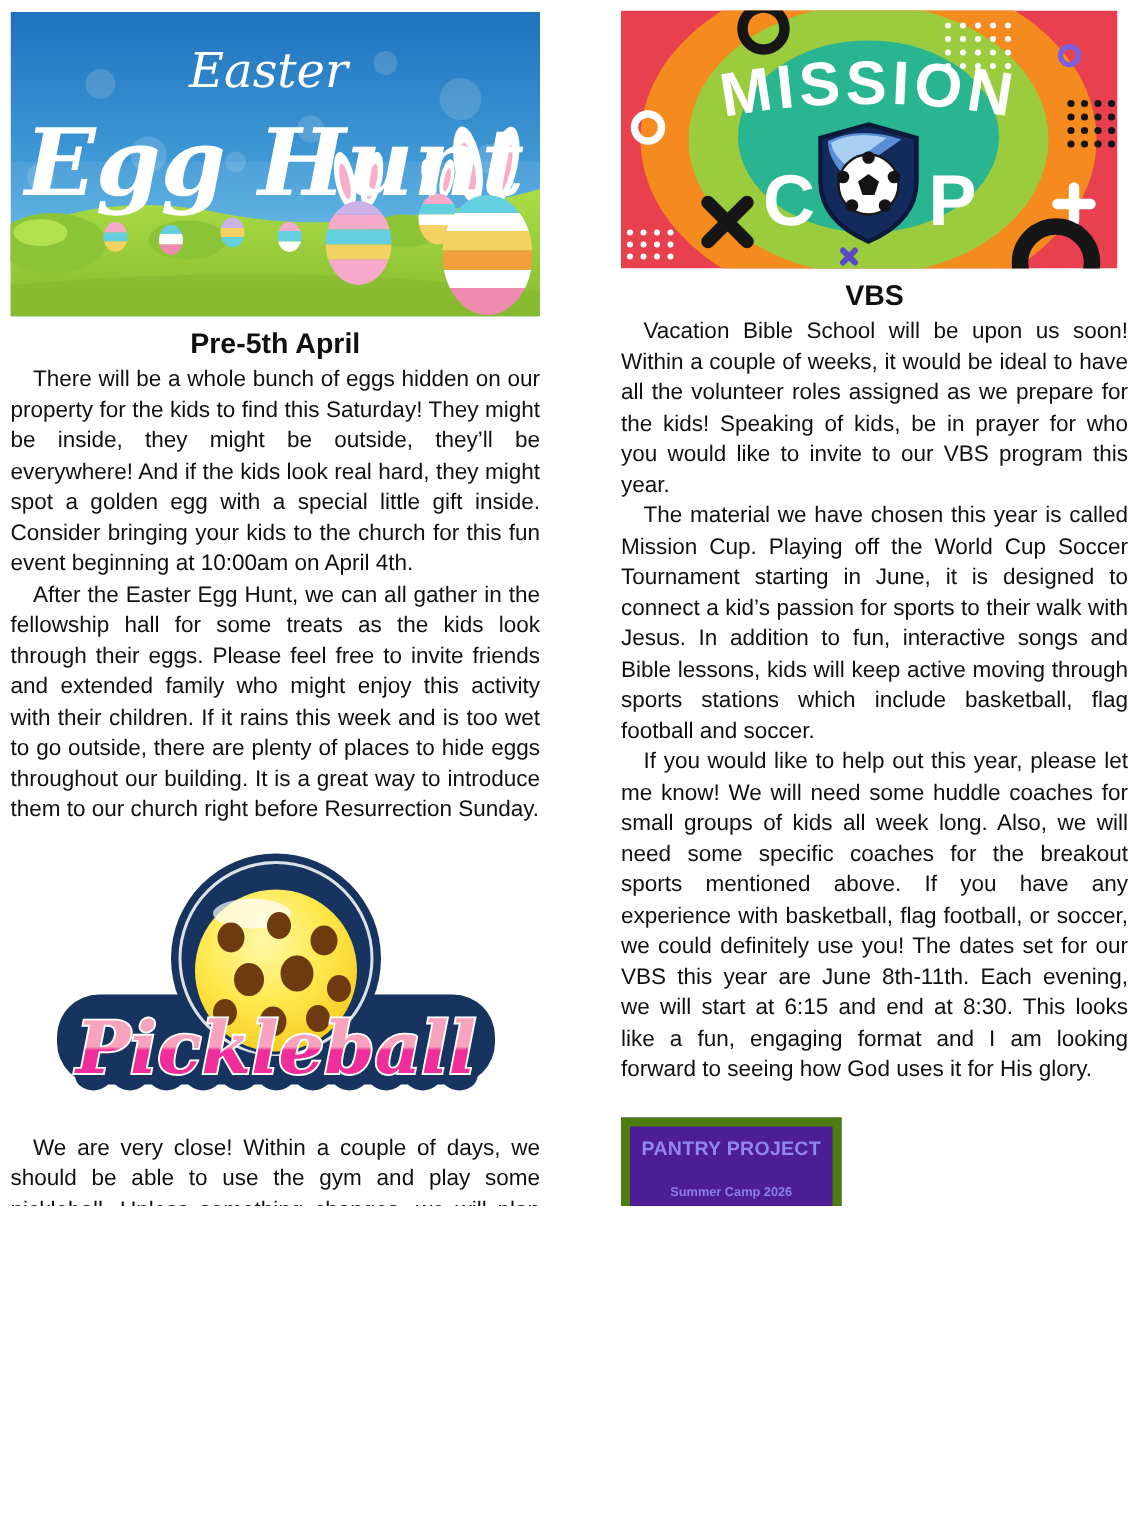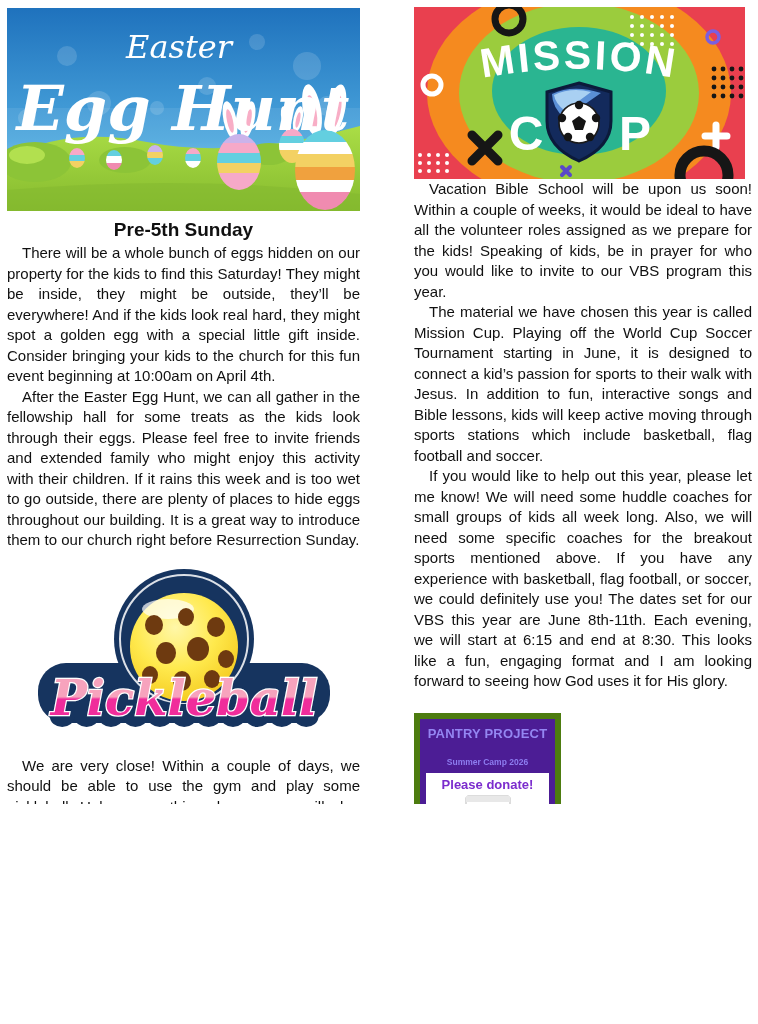--- a/index.html
+++ b/index.html
@@ -180,21 +180,21 @@
           <rect x="-32" y="22" width="64" height="20" fill="#f08bb0"></rect>
         </g>
       </g>
 
       <g font-family="DejaVu Serif, serif" font-style="italic" fill="#ffffff">
         <text x="172" y="50" font-size="32" text-anchor="middle">Easter</text>
         <text x="176" y="122" font-size="62" font-weight="bold" text-anchor="middle">Egg Hunt</text>
       </g>
     </svg>
 
-    <div class="section-heading">Pre-5th Sunday</div>
+    <div class="section-heading">Pre-5th April</div>
     <p>There will be a whole bunch of eggs hidden on our property for the kids to find this Saturday!  They might be inside, they might be outside, they’ll be everywhere!  And if the kids look real hard, they might spot a golden egg with a special little gift inside.  Consider bringing your kids to the church for this fun event beginning at 10:00am on April 4th.</p>
     <p>After the Easter Egg Hunt, we can all gather in the fellowship hall for some treats as the kids look through their eggs.  Please feel free to invite friends and extended family who might enjoy this activity with their children.  If it rains this week and is too wet to go outside, there are plenty of places to hide eggs throughout our building.  It is a great way to introduce them to our church right before Resurrection Sunday.</p>
 
     <svg class="logo-pickleball" width="296" height="180" viewBox="0 0 296 180" xmlns="http://www.w3.org/2000/svg">
       <defs>
         <radialGradient id="ballGrad" cx="0.42" cy="0.32" r="0.85">
           <stop offset="0" stop-color="#fff7a8"></stop>
             <stop offset="0.45" stop-color="#ffe94d"></stop>
             <stop offset="1" stop-color="#f0be0c"></stop>
         </radialGradient>
@@ -331,20 +331,21 @@
           <polygon points="0,-3 7,2 4,11 -4,11 -7,2" fill="#141414"></polygon>
           <circle cx="0" cy="-14" r="4.2" fill="#141414"></circle>
           <circle cx="17" cy="-1" r="4.2" fill="#141414"></circle>
           <circle cx="11" cy="18" r="4.2" fill="#141414"></circle>
           <circle cx="-11" cy="18" r="4.2" fill="#141414"></circle>
           <circle cx="-17" cy="-1" r="4.2" fill="#141414"></circle>
         </g>
       </g>
     </svg>
 
+    <div class="section-heading">VBS</div>
     <p>Vacation Bible School will be upon us soon!  Within a couple of weeks, it would be ideal to have all the volunteer roles assigned as we prepare for the kids!  Speaking of kids, be in prayer for who you would like to invite to our VBS program this year.</p>
     <p>The material we have chosen this year is called Mission Cup.  Playing off the World Cup Soccer Tournament starting in June, it is designed to connect a kid’s passion for sports to their walk with Jesus.  In addition to fun, interactive songs and Bible lessons, kids will keep active moving through sports stations which include basketball, flag football and soccer.</p>
     <p>If you would like to help out this year, please let me know!  We will need some huddle coaches for small groups of kids all week long.  Also, we will need some specific coaches for the breakout sports mentioned above.  If you have any experience with basketball, flag football, or soccer, we could definitely use you!  The dates set for our VBS this year are June 8th-11th.  Each evening, we will start at 6:15 and end at 8:30.  This looks like a fun, engaging format and I am looking forward to seeing how God uses it for His glory.</p>
 
     <div class="bottom-row">
 
       <div class="pantry">
         <div class="pantry-head">
           <span class="pantry-title">PANTRY PROJECT</span>
           <span class="pantry-sub">Summer Camp 2026</span>

